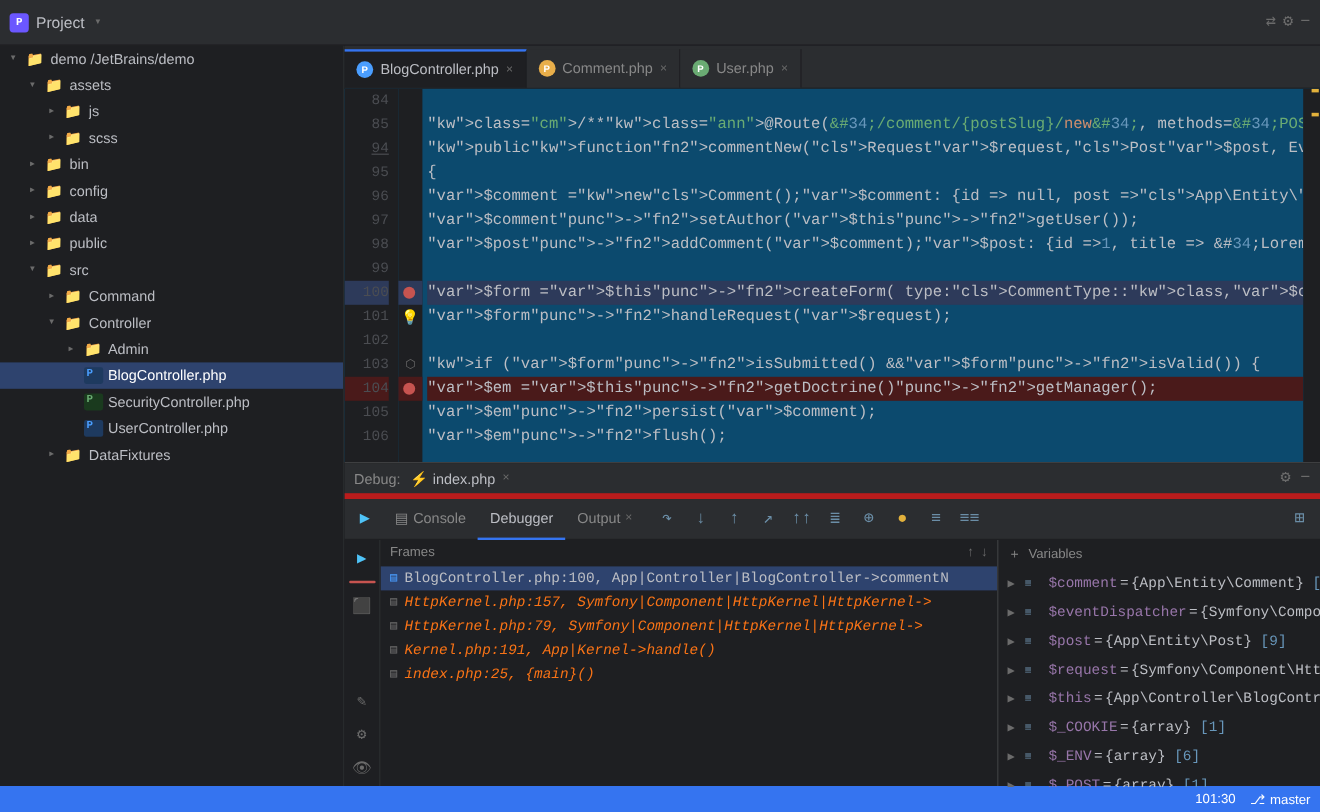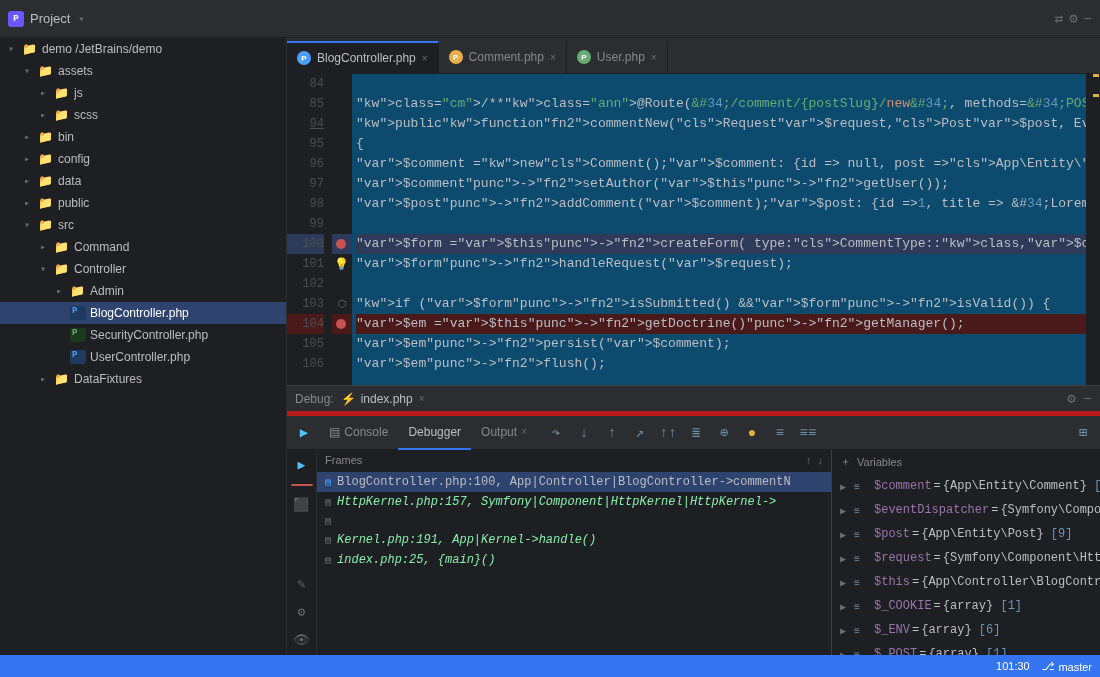--- a/index.html
+++ b/index.html
@@ -314,21 +314,21 @@
       display: flex;
       align-items: center;
       padding: 3px 8px;
       cursor: pointer;
       font-size: 12px;
       gap: 6px;
     }
     .frame-item.selected { background: #2e436e; }
     .frame-item .frame-icon { font-size: 10px; color: #6b6b6b; }
     .frame-item .frame-text { color: #bcbec4; }
-    .frame-item .frame-italic { color: #86efac; font-style: italic; }
+    .frame-item .frame-italic { color: #f97316; font-style: italic; }
     .left-toolbar {
       width: 30px;
       background: #1e1f22;
       border-right: 1px solid #2b2d30;
       display: flex;
       flex-direction: column;
       align-items: center;
       padding: 4px 0;
       gap: 6px;
     }
@@ -686,20 +686,21 @@
           <div class="frame-item selected">
     <span class="frame-icon" style="color:#4a9eff;">▤</span>
     <span class="frame-text">BlogController.php:100, App|Controller|BlogController-&gt;commentN</span>
   </div>
               <div class="frame-item">
     <span class="frame-icon" style="color:#6b6b6b;">▤</span>
     <span class="frame-italic">HttpKernel.php:157, Symfony|Component|HttpKernel|HttpKernel-&gt;</span>
   </div>
               <div class="frame-item">
     <span class="frame-icon" style="color:#6b6b6b;">▤</span>
+    <span class="frame-italic">HttpKernel.php:79, Symfony|Component|HttpKernel|HttpKernel-&gt;</span>
   </div>
               <div class="frame-item">
     <span class="frame-icon" style="color:#6b6b6b;">▤</span>
     <span class="frame-italic">Kernel.php:191, App|Kernel-&gt;handle()</span>
   </div>
               <div class="frame-item">
     <span class="frame-icon" style="color:#6b6b6b;">▤</span>
     <span class="frame-italic">index.php:25, {main}()</span>
   </div>
             </div>

